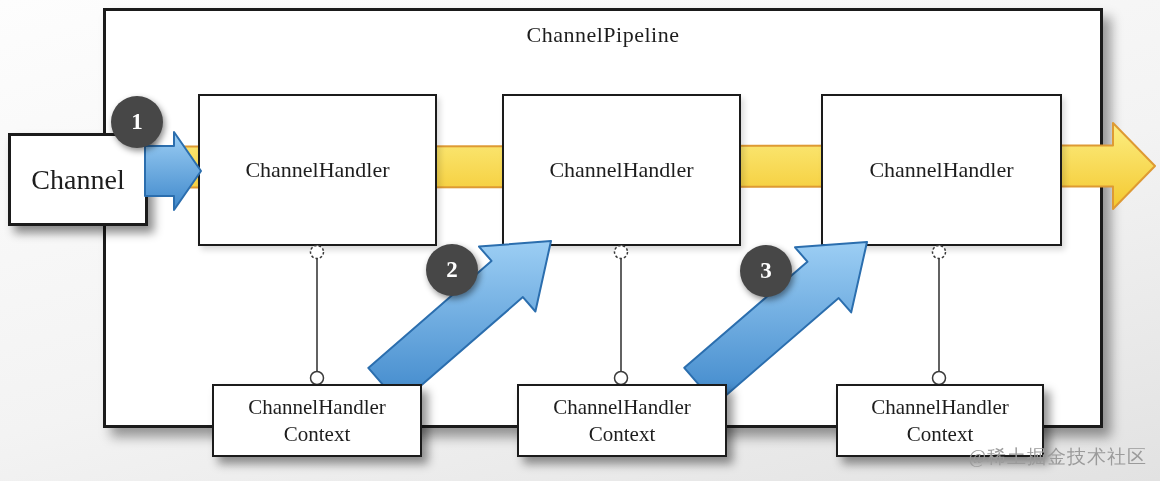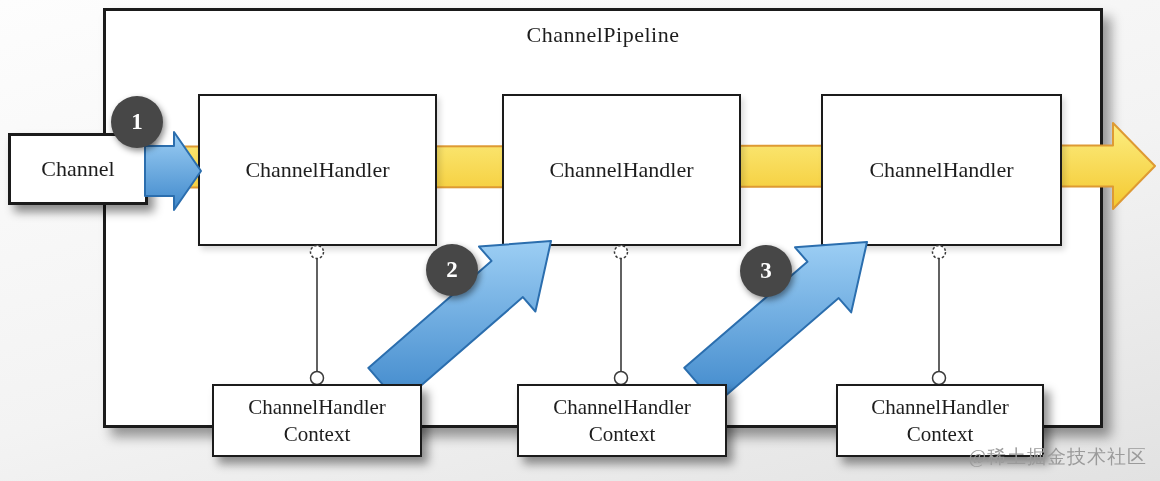--- a/index.html
+++ b/index.html
@@ -11,22 +11,22 @@
   .box{position:absolute;background:#fff;border:2px solid #1b1b1b;box-sizing:border-box;}
   .pipeline{
     left:103px;top:8px;width:1000px;height:420px;border-width:3px;
     box-shadow:8px 9px 11px rgba(0,0,0,.38);z-index:1;
   }
   .pipeline-title{
     position:absolute;top:11px;left:0;right:0;text-align:center;
     font-size:22px;letter-spacing:.5px;
   }
   .channel{
-    left:8px;top:133px;width:140px;height:72px;border-width:3px;z-index:3;
-    display:flex;align-items:center;justify-content:center;font-size:22px;
+    left:8px;top:133px;width:140px;height:93px;border-width:3px;z-index:3;
+    display:flex;align-items:center;justify-content:center;font-size:28px;
     box-shadow:6px 7px 9px rgba(0,0,0,.45);
   }
   .handler{
     top:94px;height:152px;width:239px;z-index:3;
     display:flex;align-items:center;justify-content:center;font-size:22px;
     box-shadow:3px 4px 6px rgba(0,0,0,.15);
   }
   #handler-0{left:198px}
   #handler-1{left:502px}
   #handler-2{left:821px;width:241px}

